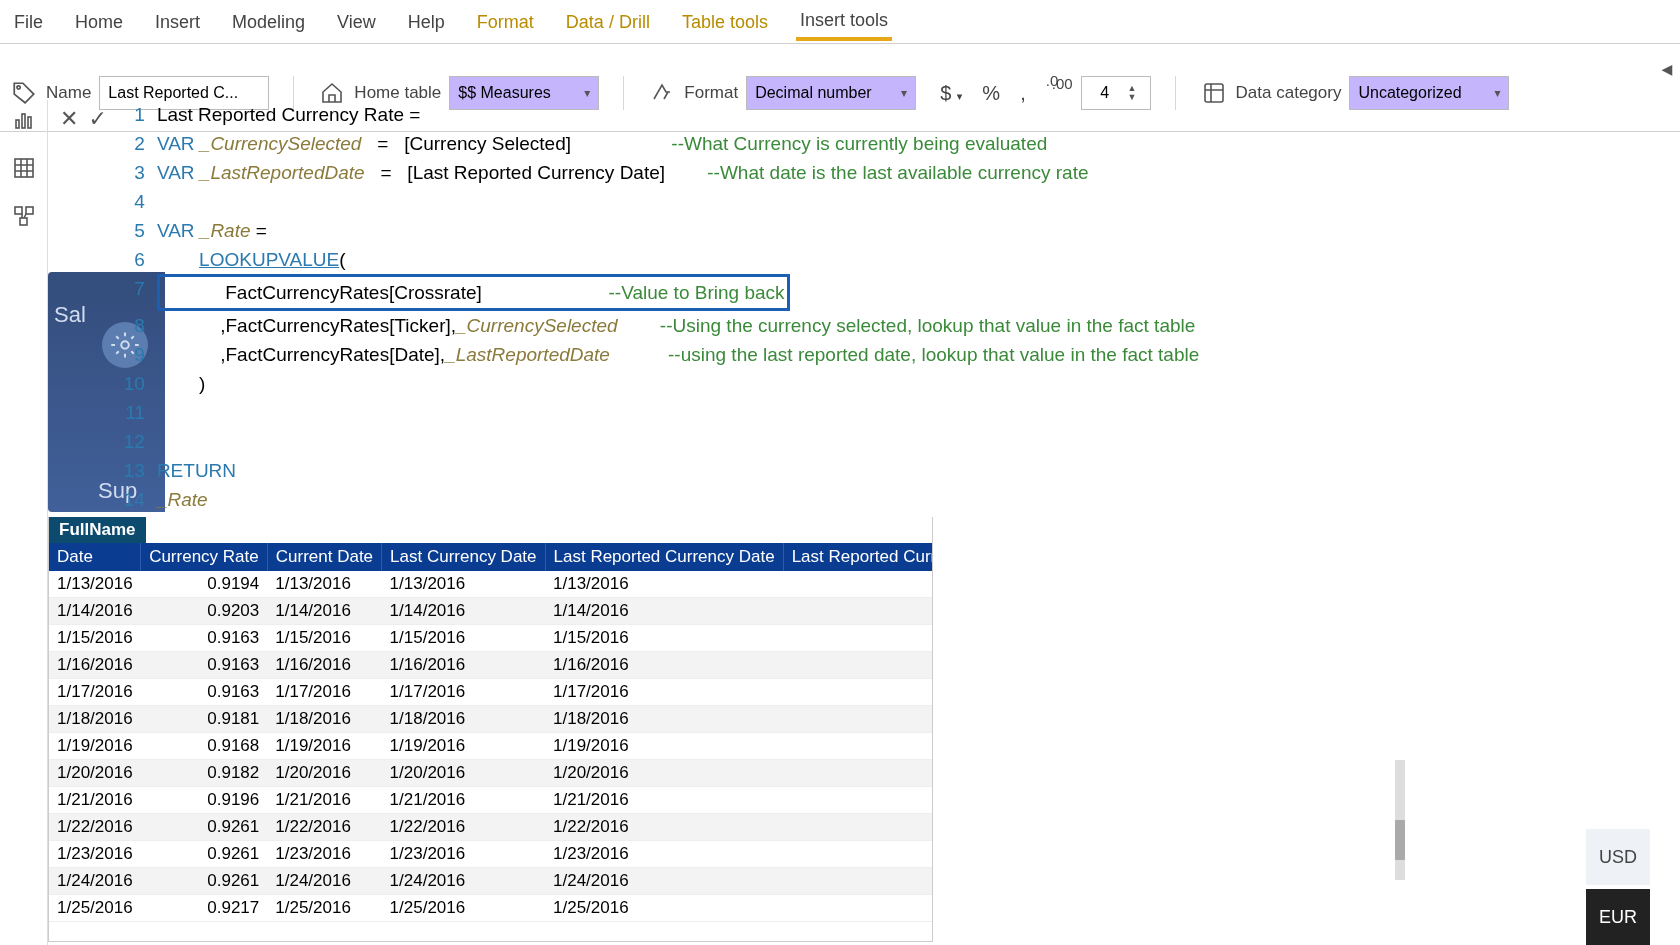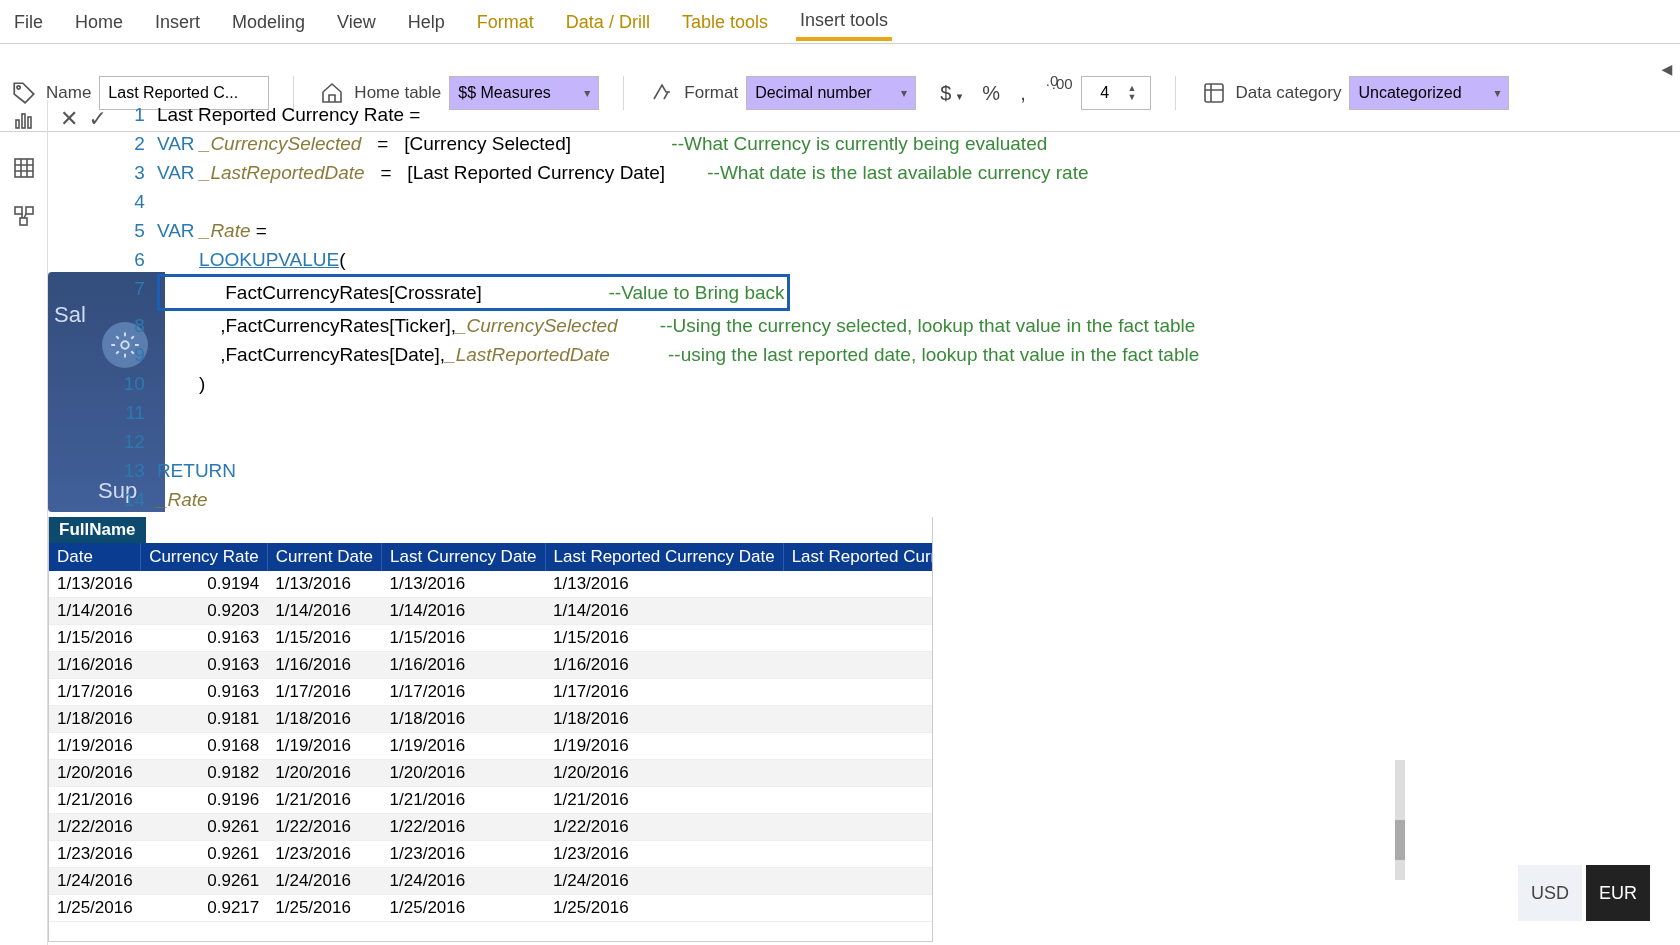--- a/index.html
+++ b/index.html
@@ -60,21 +60,21 @@
 .table-wrap tbody td { padding: 3px 8px; border-bottom: 1px solid #eee; white-space: nowrap; }
 .table-wrap tbody tr:nth-child(even) { background: #f3f3f3; }
 .table-wrap tbody td:nth-child(1) { text-align: right; width: 90px; }
 .table-wrap tbody td:nth-child(2) { text-align: right; width: 110px; }
 .table-wrap tbody td:nth-child(3) { text-align: left; width: 110px; }
 .table-wrap tbody td:nth-child(4) { text-align: left; width: 150px; }
 .table-wrap tbody td:nth-child(5) { text-align: left; width: 210px; }
 .table-wrap tbody td:nth-child(6) { text-align: right; width: 200px; }
 
 
-.currency-col { position: absolute; right: 30px; bottom: 24px; display: flex; flex-direction: row; gap: 4px; }
+.currency-col { position: absolute; right: 30px; bottom: 0; display: flex; flex-direction: column; gap: 4px; }
 .currency-col .cbtn { width: 64px; height: 56px; display: flex; align-items: center; justify-content: center; font-size: 18px; color: #444; background: #eef1f5; }
 .currency-col .cbtn.dark { background: #222; color: #fff; }
 
 
 .right-edge { position: absolute; right: 0; top: 56px; width: 26px; height: 26px; display: flex; align-items: center; justify-content: center; font-size: 14px; color: #555; }
 
 
 .scroll-hint { position: absolute; left: 1395px; top: 760px; width: 10px; height: 120px; background: #ddd; }
 .scroll-thumb { position: absolute; width: 10px; height: 40px; background: #aaa; top: 60px; }
 </style>

